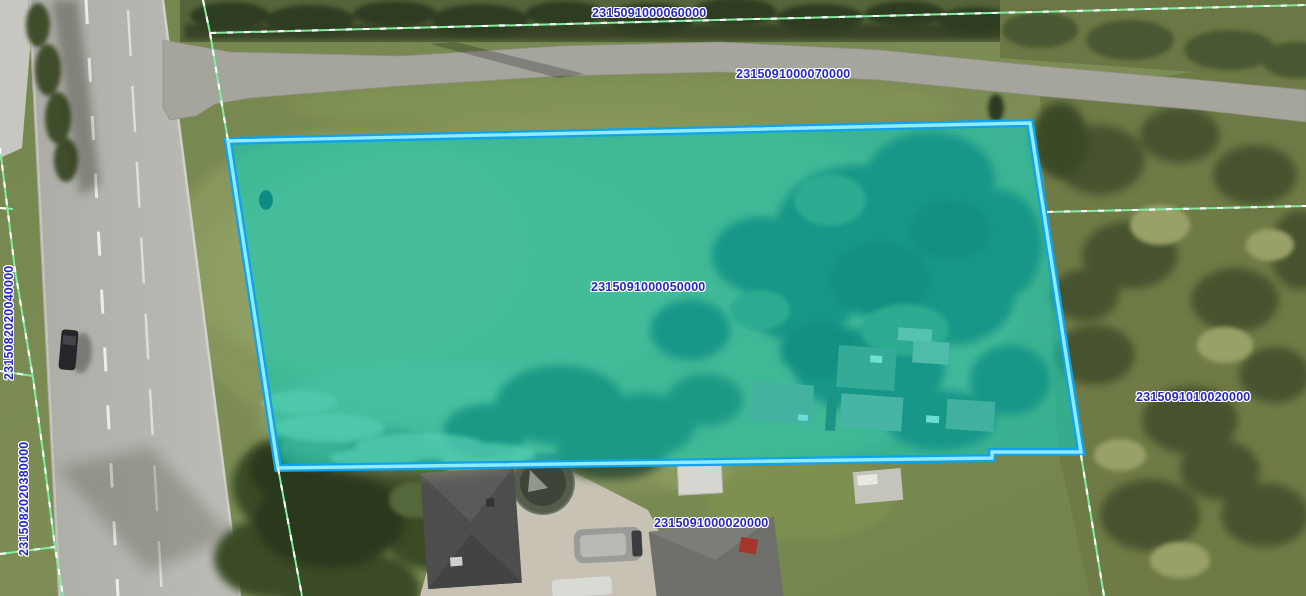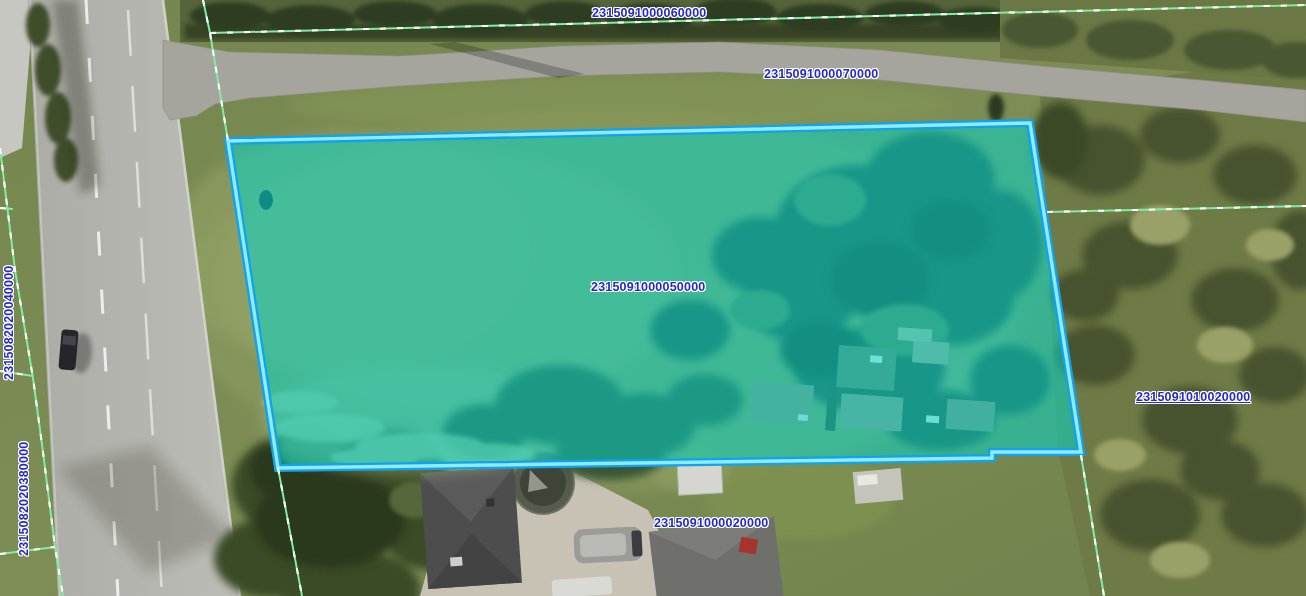--- a/index.html
+++ b/index.html
@@ -270,19 +270,19 @@
       <path class="pline" d="M0,208 L13,209"></path>
         <path class="pdash" d="M0,208 L13,209"></path>
       <path class="pline" d="M0,371 L33,376"></path>
         <path class="pdash" d="M0,371 L33,376"></path>
       <path class="pline" d="M0,554 L55,547"></path>
         <path class="pdash" d="M0,554 L55,547"></path>
     </g>
   </svg>
 
   <div class="plabel" style="left:592px;top:6px;">2315091000060000</div>
-  <div class="plabel" style="left:736px;top:67px;margin-left:28px;">2315091000070000</div>
+  <div class="plabel" style="left:736px;top:67px;">2315091000070000</div>
   <div class="plabel" style="left:591px;top:280px;">2315091000050000</div>
-  <div class="plabel" style="left:1136px;top:390px;text-decoration:underline;">2315091010020000</div>
+  <div class="plabel" style="left:1136px;top:390px;">2315091010020000</div>
   <div class="plabel" style="left:646px;top:516px;padding-left:8px;">2315091000020000</div>
   <div class="plabel vertical" style="left:2px;top:380px;">2315082020040000</div>
   <div class="plabel vertical" style="left:17px;top:556px;">2315082020380000</div>
 </div>
 
 </body></html>

